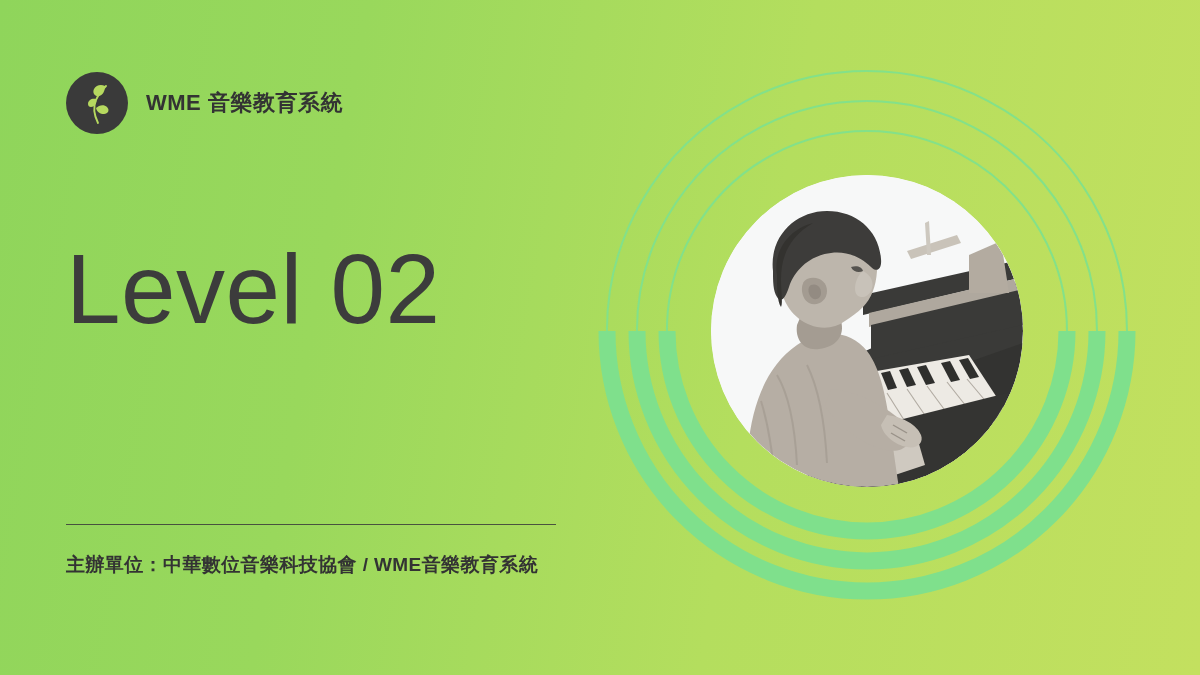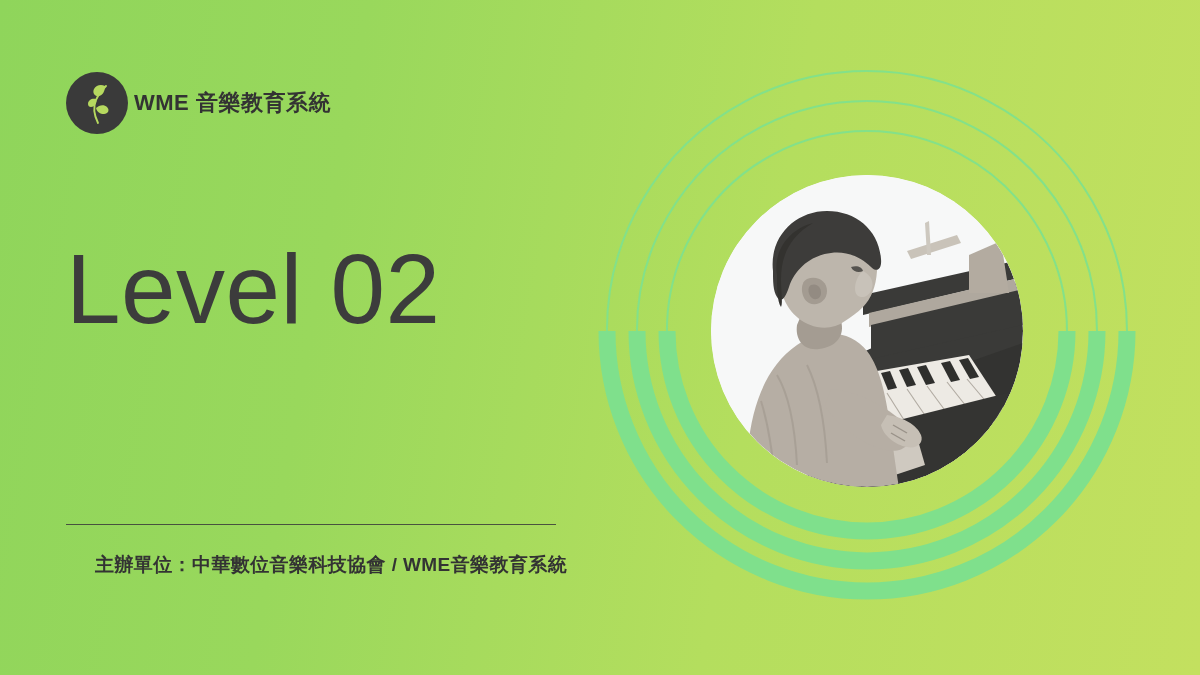--- a/index.html
+++ b/index.html
@@ -27,21 +27,21 @@
   }
   .rings svg { display: block; width: 100%; height: 100%; overflow: visible; }
 
   
   .brand {
     position: absolute;
     left: 66px;
     top: 72px;
     display: flex;
     align-items: center;
-    gap: 6px;
+    gap: 18px;
     justify-content: center;
   }
   .brand-mark {
     width: 62px;
     height: 62px;
     border-radius: 50%;
     background: #3A3A3A;
     display: flex;
     align-items: center;
     justify-content: center;
@@ -82,21 +82,20 @@
     background: #3A3A3A;
     opacity: 0.85;
   }
   .footer-text {
     margin-top: 27px;
     font-size: 19px;
     font-weight: bold;
     color: #333333;
     white-space: nowrap;
     letter-spacing: 0.4px;
-    margin-left: 29px;
   }
 
   
   .photo-medallion {
     position: absolute;
     left: 711px;
     top: 175px;
     width: 312px;
     height: 312px;
     border-radius: 50%;

